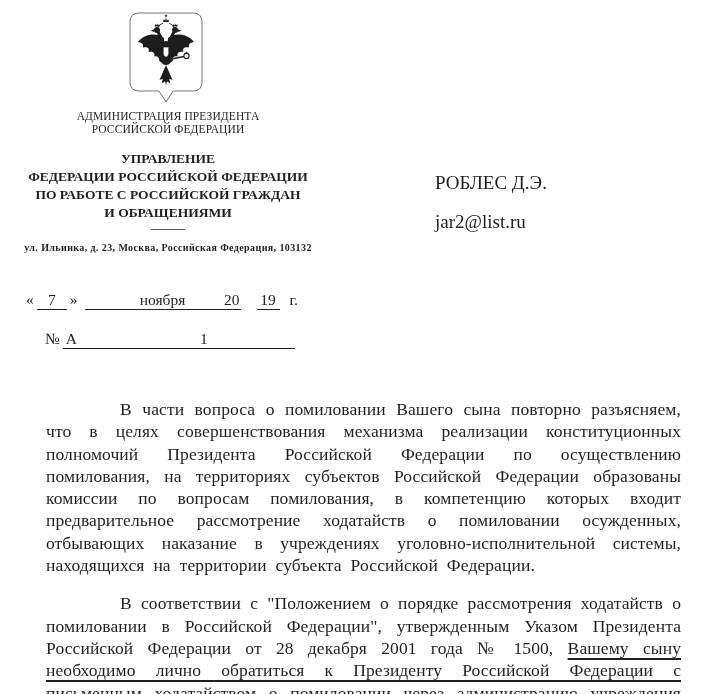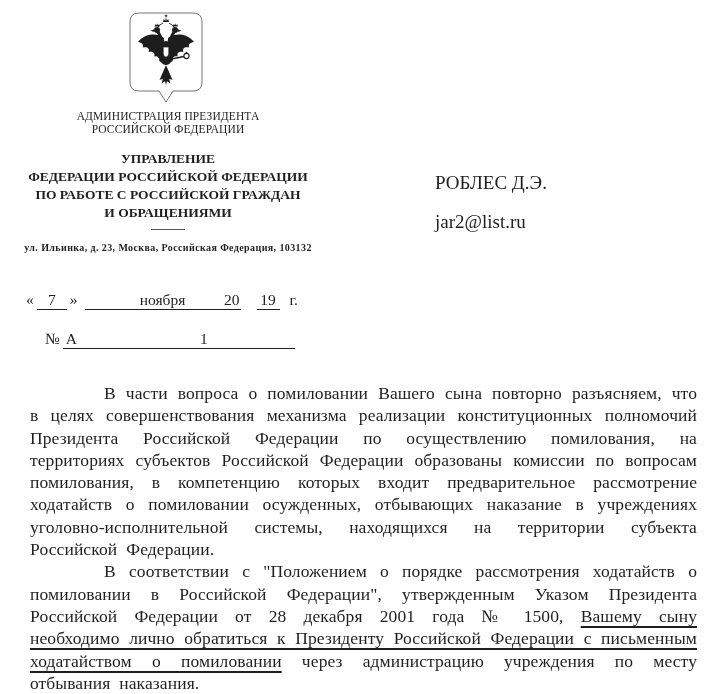--- a/index.html
+++ b/index.html
@@ -45,21 +45,21 @@
   .num-value { position: relative; left: 25px; }
 
   
   .letter-body {
     position: absolute; left: 30px; top: 382px; width: 667px;
     font-size: 17.5px; line-height: 22.3px;
     text-align: justify;
     word-spacing: 4.5px;
     letter-spacing: 0.1px;
   }
-  .letter-body p { margin: 0; text-indent: 74px; }
+  .letter-body p { margin: 16px; text-indent: 74px; }
   .underlined {
     text-decoration: underline;
     text-decoration-thickness: 1.8px;
     text-underline-offset: 4px;
   }
 </style>
 </head>
 <body>
 
 <div class="page">

